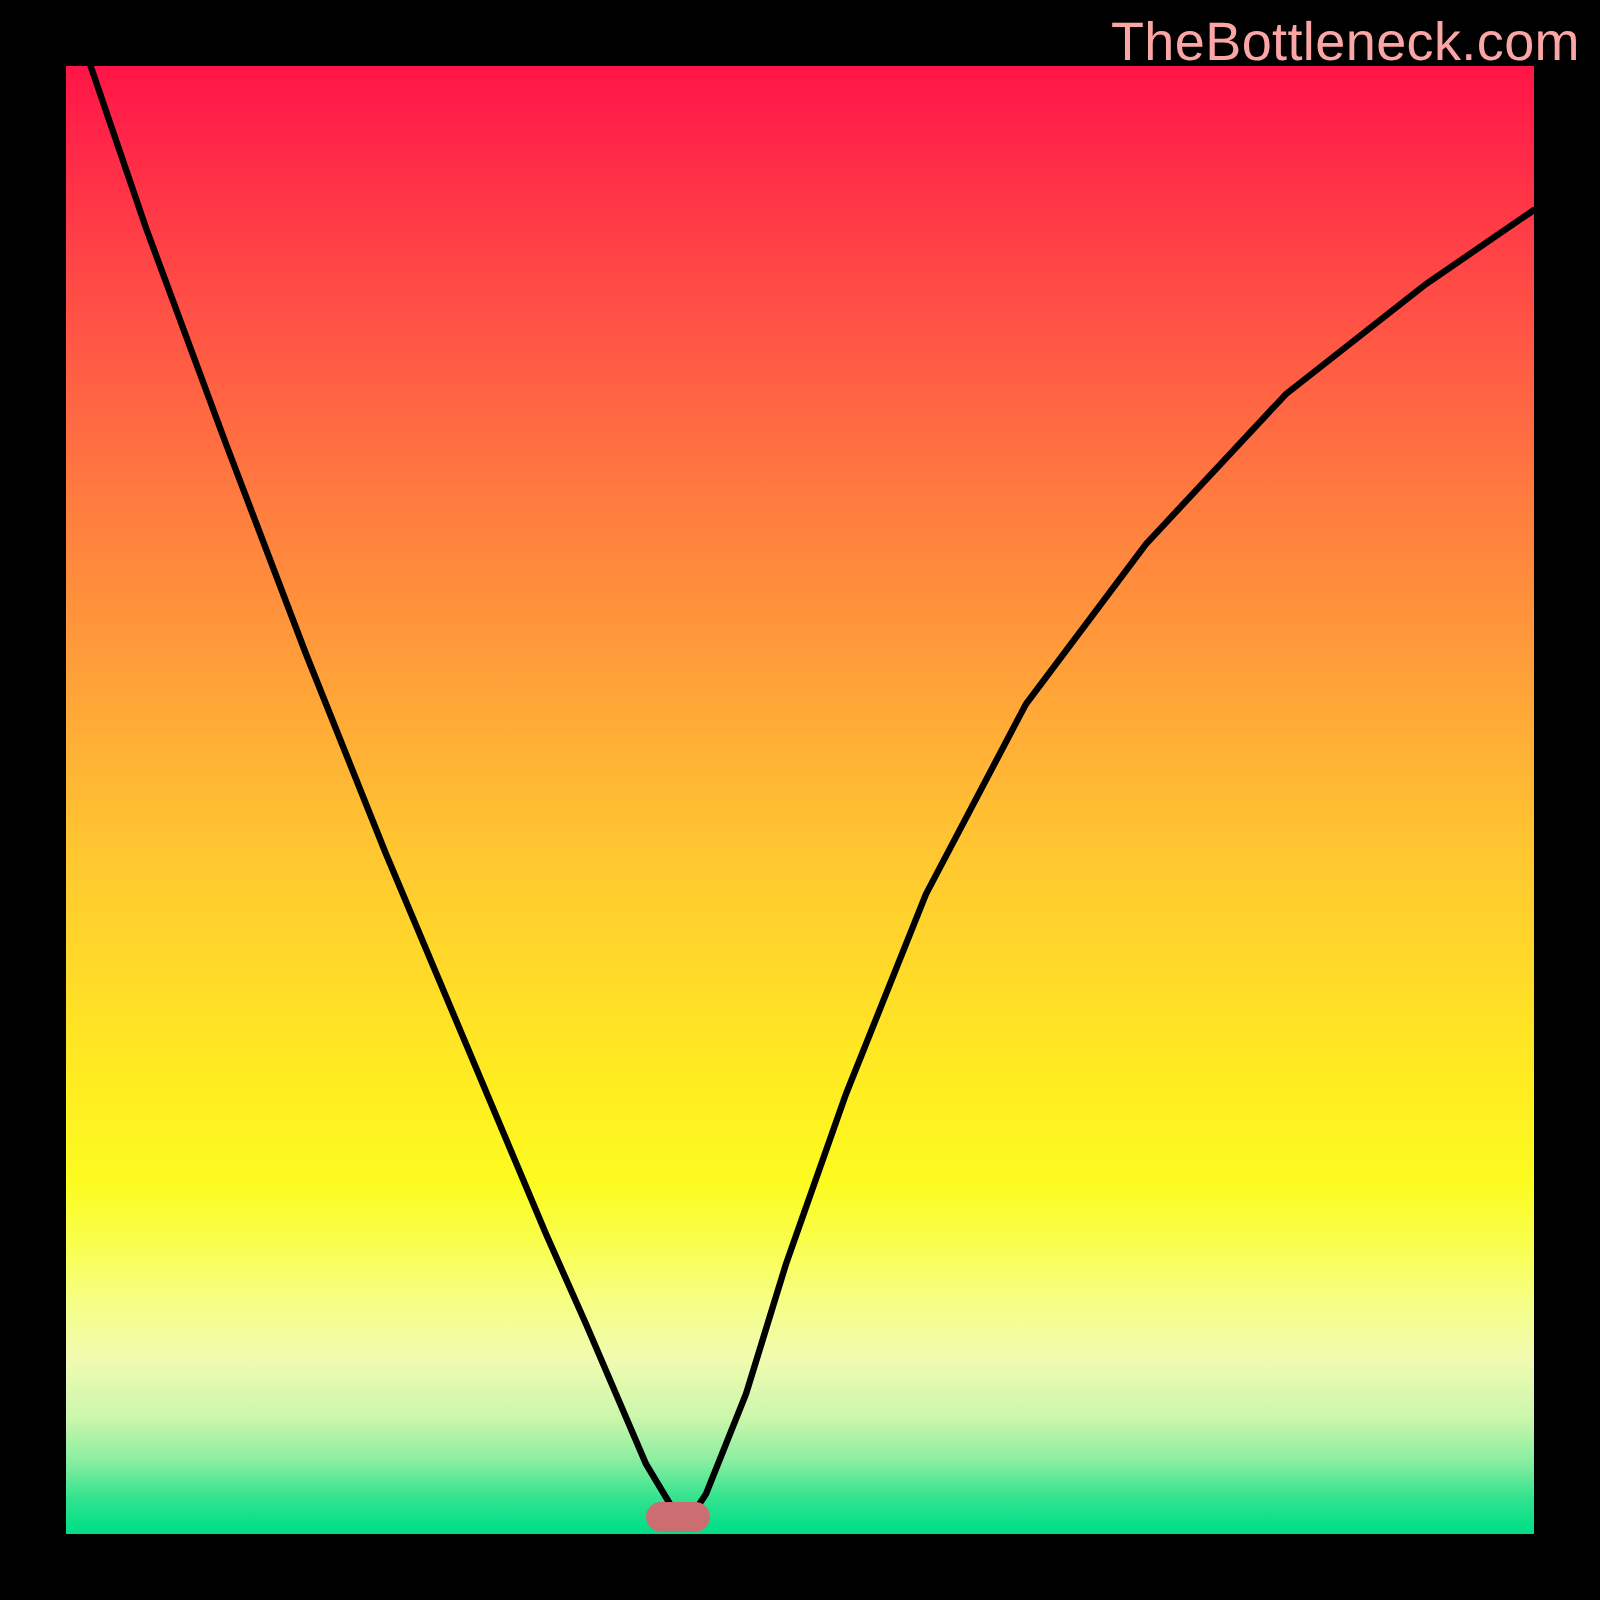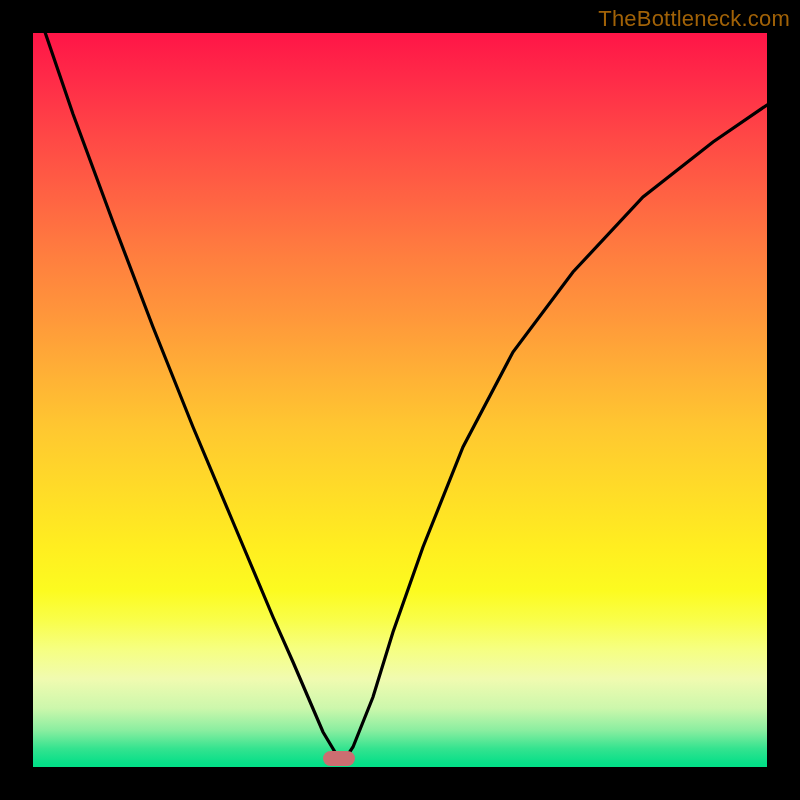--- a/index.html
+++ b/index.html
@@ -8,22 +8,22 @@
     height: 800px;
     background: #000;
     position: relative;
     overflow: hidden;
     font-family: Arial, Helvetica, sans-serif;
   }
   .watermark {
     position: absolute;
     top: 6px;
     right: 10px;
-    color: #a16207;
-    font-size: 22px;
+    color: #fca5a5;
+    font-size: 27px;
     font-weight: 500;
     z-index: 10;
     letter-spacing: 0.2px;
   }
   .plot-area {
     position: absolute;
     top: 33px;
     left: 33px;
     width: 734px;
     height: 734px;

